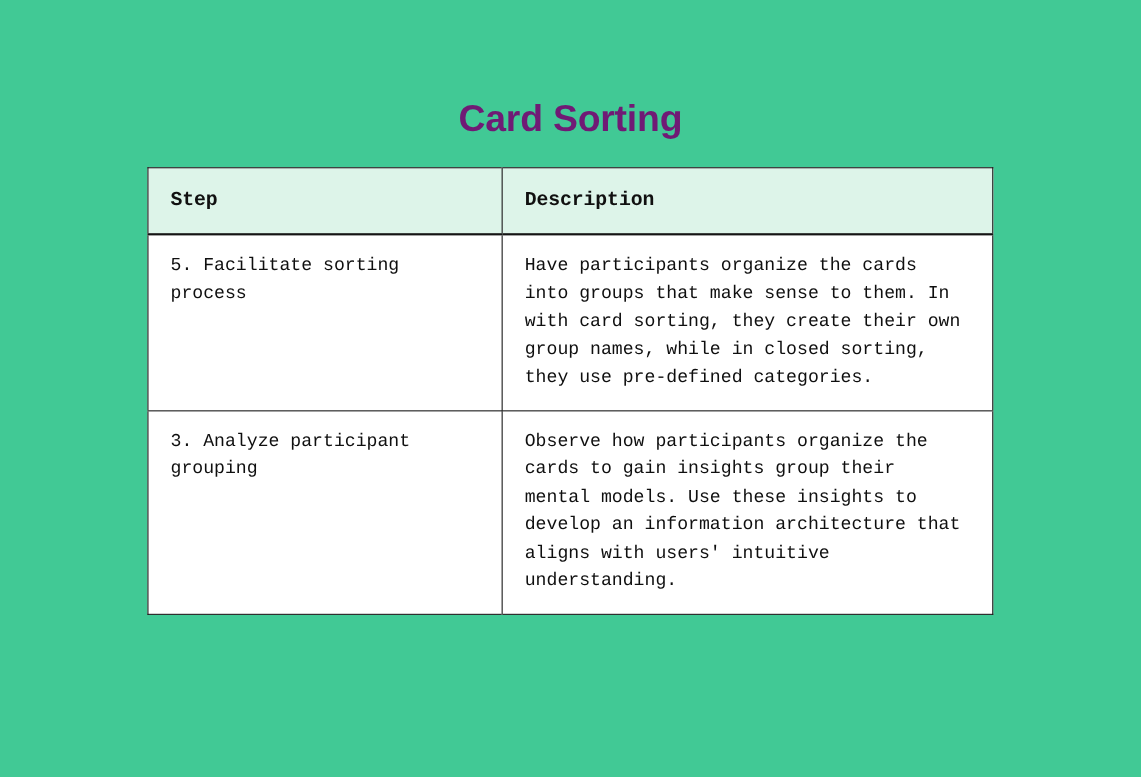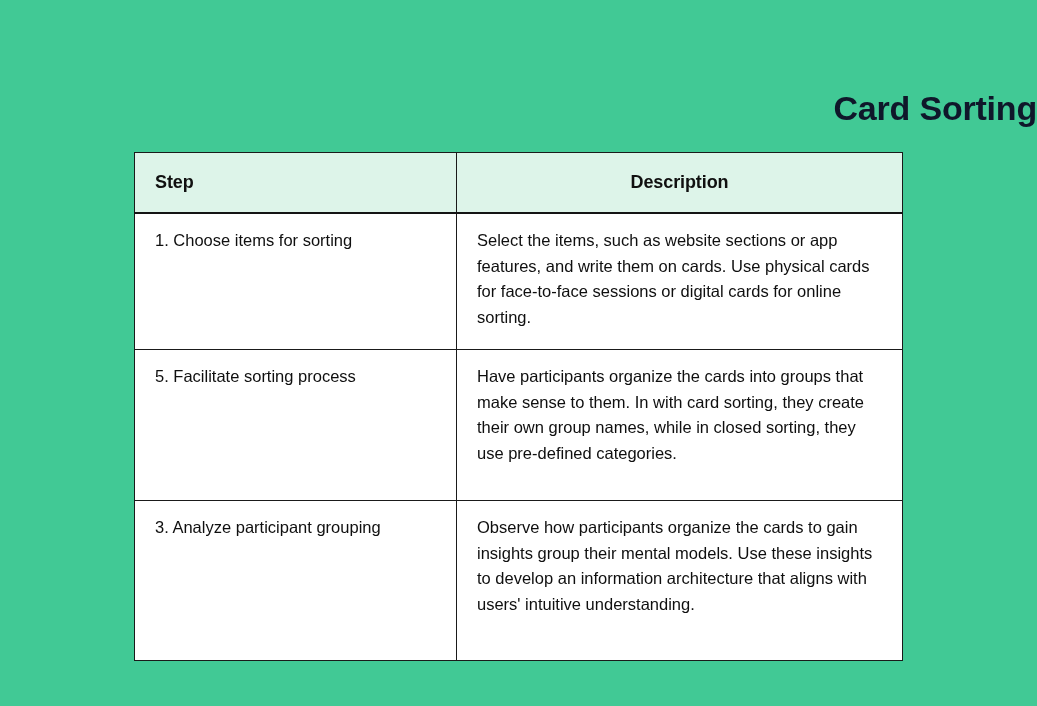--- a/index.html
+++ b/index.html
@@ -21,33 +21,34 @@
     width: 1037px;
     height: 706px;
     box-sizing: border-box;
   }
 
   .page-title {
     position: absolute;
     left: 0;
     top: 62px;
     width: 1037px;
-    text-align: right;
+    text-align: center;
     font-size: 34px;
     font-weight: 700;
     letter-spacing: -0.2px;
-    color: #0f172a;
+    color: #701a75;
     line-height: 46px;
   }
 
   .table-wrap {
     position: absolute;
     left: 134px;
     top: 152px;
     width: 814px;
+    font-family: Liberation Mono, monospace;
   }
 
   table.steps-table {
     width: 768px;
     border-collapse: collapse;
     table-layout: fixed;
     background: #ffffff;
     border: 1.6px solid #1a1a1a;
   }
 
@@ -62,21 +63,20 @@
     font-weight: 700;
     color: #101010;
     padding: 17px 20px 18px 20px;
     border-right: 1.6px solid #1a1a1a;
     border-bottom: 2.4px solid #141414;
     letter-spacing: -0.1px;
     line-height: 24px;
   }
   table.steps-table thead th:last-child {
     border-right: none;
-    text-align: center;
   }
 
   table.steps-table tbody td {
     vertical-align: top;
     text-align: left;
     font-size: 16.5px;
     font-weight: 400;
     color: #0f0f0f;
     line-height: 25.5px;
     padding: 14px 20px 17px 20px;
@@ -116,24 +116,20 @@
         <col class="col-step">
         <col class="col-desc">
       </colgroup>
       <thead>
         <tr>
           <th style="background: rgb(221, 244, 233);">Step</th>
           <th style="background: rgb(221, 244, 233);">Description</th>
         </tr>
       </thead>
       <tbody>
-        <tr data-row="0">
-          <td class="cell-step">1. Choose items for sorting</td>
-          <td class="cell-desc">Select the items, such as website sections or app features, and write them on cards. Use physical cards for face-to-face sessions or digital cards for online sorting.</td>
-        </tr>
         <tr data-row="1">
           <td class="cell-step">5. Facilitate sorting process</td>
           <td class="cell-desc">Have participants organize the cards into groups that make sense to them. In with card sorting, they create their own group names, while in closed sorting, they use pre-defined categories.</td>
         </tr>
         <tr data-row="2">
           <td class="cell-step">3. Analyze participant grouping</td>
           <td class="cell-desc">Observe how participants organize the cards to gain insights group their mental models. Use these insights to develop an information architecture that aligns with users' intuitive understanding.</td>
         </tr>
       </tbody>
     </table>

